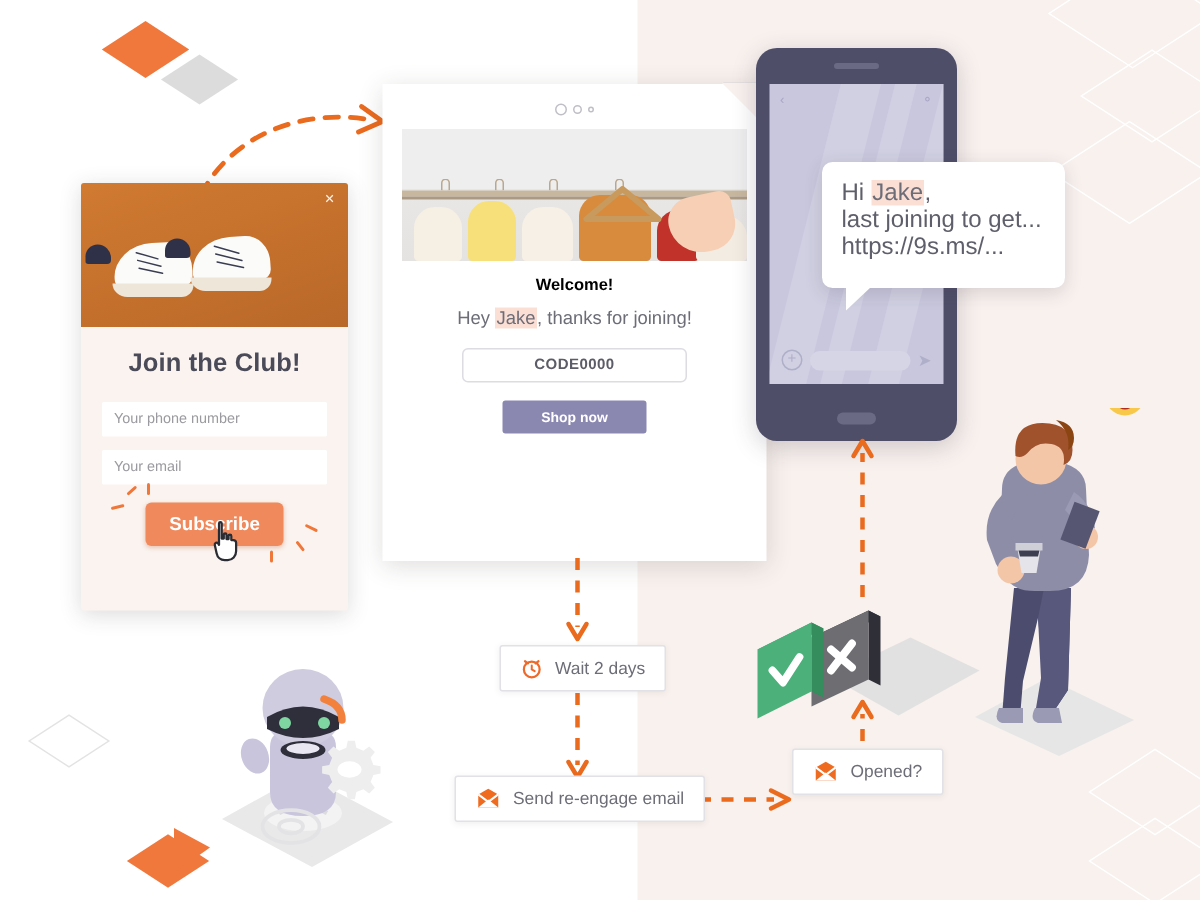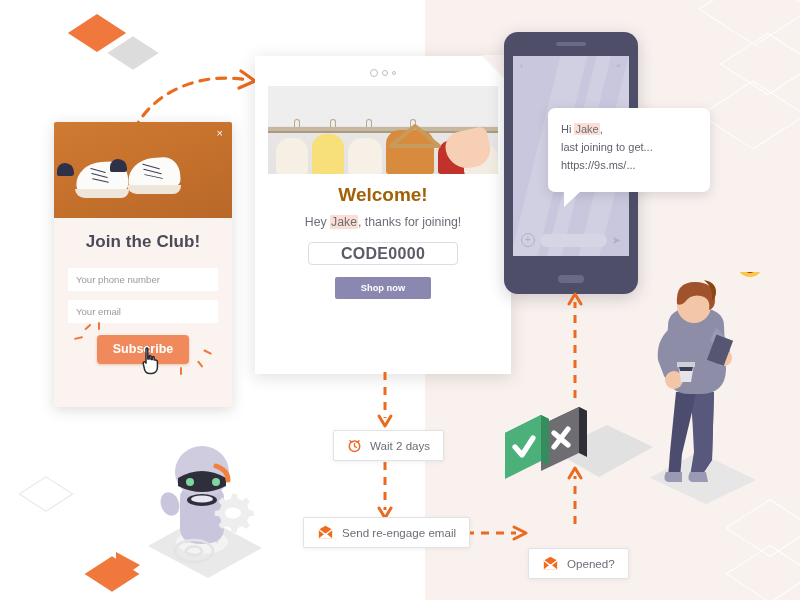--- a/index.html
+++ b/index.html
@@ -95,27 +95,27 @@
   .d3 { width:4px; height:4px; }
   .rack {
     margin: 9px 13px 0 13px; height: 88px; position:relative; overflow:hidden;
     background: linear-gradient(180deg,#ececee 0%, #e6e6e9 46%, #e9e7e6 47%, #e5e3e2 100%);
   }
   .rack-bar { position:absolute; left:0; right:0; top:41px; height:4px; background:#c8b79f; }
   .rack-bar2{ position:absolute; left:0; right:0; top:45px; height:2px; background:#ab9a83; }
   .garment { position:absolute; bottom:0; border-radius: 14px 14px 3px 3px; }
   .hanger-hook { position:absolute; width:6px; height:8px; border:1.4px solid #b9a88f; border-bottom:none; border-radius:4px 4px 0 0; top:33px; }
   .email-text { text-align:center; padding: 10px 14px 0 14px; }
-  .email-h1 { font-size:19px; font-weight:bold; color:#a16207; margin-bottom:8px; }
+  .email-h1 { font-size:11px; font-weight:bold; color:#000000; margin-bottom:8px; }
   .email-p { font-size:12.3px; color:#6d6d78; line-height:17px; }
   .hl { background:#fbdfd4; color:#6d6d78; padding:0 1px; }
   .code-box {
     margin: 11px auto 0 auto; width:150px; height:23px; border:1px solid #dcdce2;
     border-radius:4px; display:flex; align-items:center; justify-content:center;
-    font-size:16px; color:#5c5c68; font-weight:bold; letter-spacing:.3px;
+    font-size:10px; color:#5c5c68; font-weight:bold; letter-spacing:.3px;
   }
   .shop-btn {
     margin: 12px auto 0 auto; display:block; background:#8a87b0; color:#fff;
     border:none; font-size:9.3px; font-weight:bold; padding:6px 26px; border-radius:2px;
     font-family:"Liberation Sans", sans-serif; cursor:pointer;
   }
 
   
   .phone {
     position:absolute; left:504px; top:32px; width:134px; height:262px;
@@ -133,21 +133,21 @@
 
   .sms-bubble {
     position:absolute; left:548px; top:108px; width:162px; height:84px;
     background:#fff; border-radius:7px; box-shadow: 0 3px 12px rgba(60,50,70,.16);
     padding: 12px 13px;
   }
   .sms-bubble:after {
     content:""; position:absolute; left:16px; bottom:-15px; width:0;height:0;
     border-left:0 solid transparent; border-right:17px solid transparent; border-top:16px solid #fff;
   }
-  .sms-line { font-size:11px; color:#5f5f6b; line-height:18px; white-space:nowrap; }
+  .sms-line { font-size:16px; color:#5f5f6b; line-height:18px; white-space:nowrap; }
 
   
   .node {
     position:absolute; background:#fff; border:1px solid #e2e2e6; border-radius:2px;
     height:31px; display:flex; align-items:center; gap:8px; padding:0 13px;
     box-shadow: 0 1px 4px rgba(70,60,60,.08);
     font-size:11.6px; color:#6d6d78; white-space:nowrap;
   }
   .node-ico { flex:0 0 auto; }
 
@@ -331,21 +331,21 @@
 
   <div class="node" style="left:303px; top:517px;">
     <svg class="node-ico" width="17" height="15" viewBox="0 0 20 18">
       <path d="M2,5.5 L10,1 L18,5.5 L18,16 L2,16 Z" fill="#ef6b20"></path>
       <path d="M2,16 L10,9.5 L18,16 Z" fill="#ffffff"></path>
       <path d="M2,5.5 L10,11.5 L18,5.5" fill="none" stroke="#ffffff" stroke-width="1.6"></path>
     </svg>
     <span>Send re-engage email</span>
   </div>
 
-  <div class="node" style="left:528px; top:548px;">
+  <div class="node" style="left:528px; top:499px;">
     <svg class="node-ico" width="17" height="15" viewBox="0 0 20 18">
       <path d="M2,5.5 L10,1 L18,5.5 L18,16 L2,16 Z" fill="#ef6b20"></path>
       <path d="M2,16 L10,9.5 L18,16 Z" fill="#ffffff"></path>
       <path d="M2,5.5 L10,11.5 L18,5.5" fill="none" stroke="#ffffff" stroke-width="1.6"></path>
     </svg>
     <span>Opened?</span>
   </div>
 
   <svg style="position:absolute; left:495px; top:385px;" width="160" height="110" viewBox="0 0 160 110">
 

